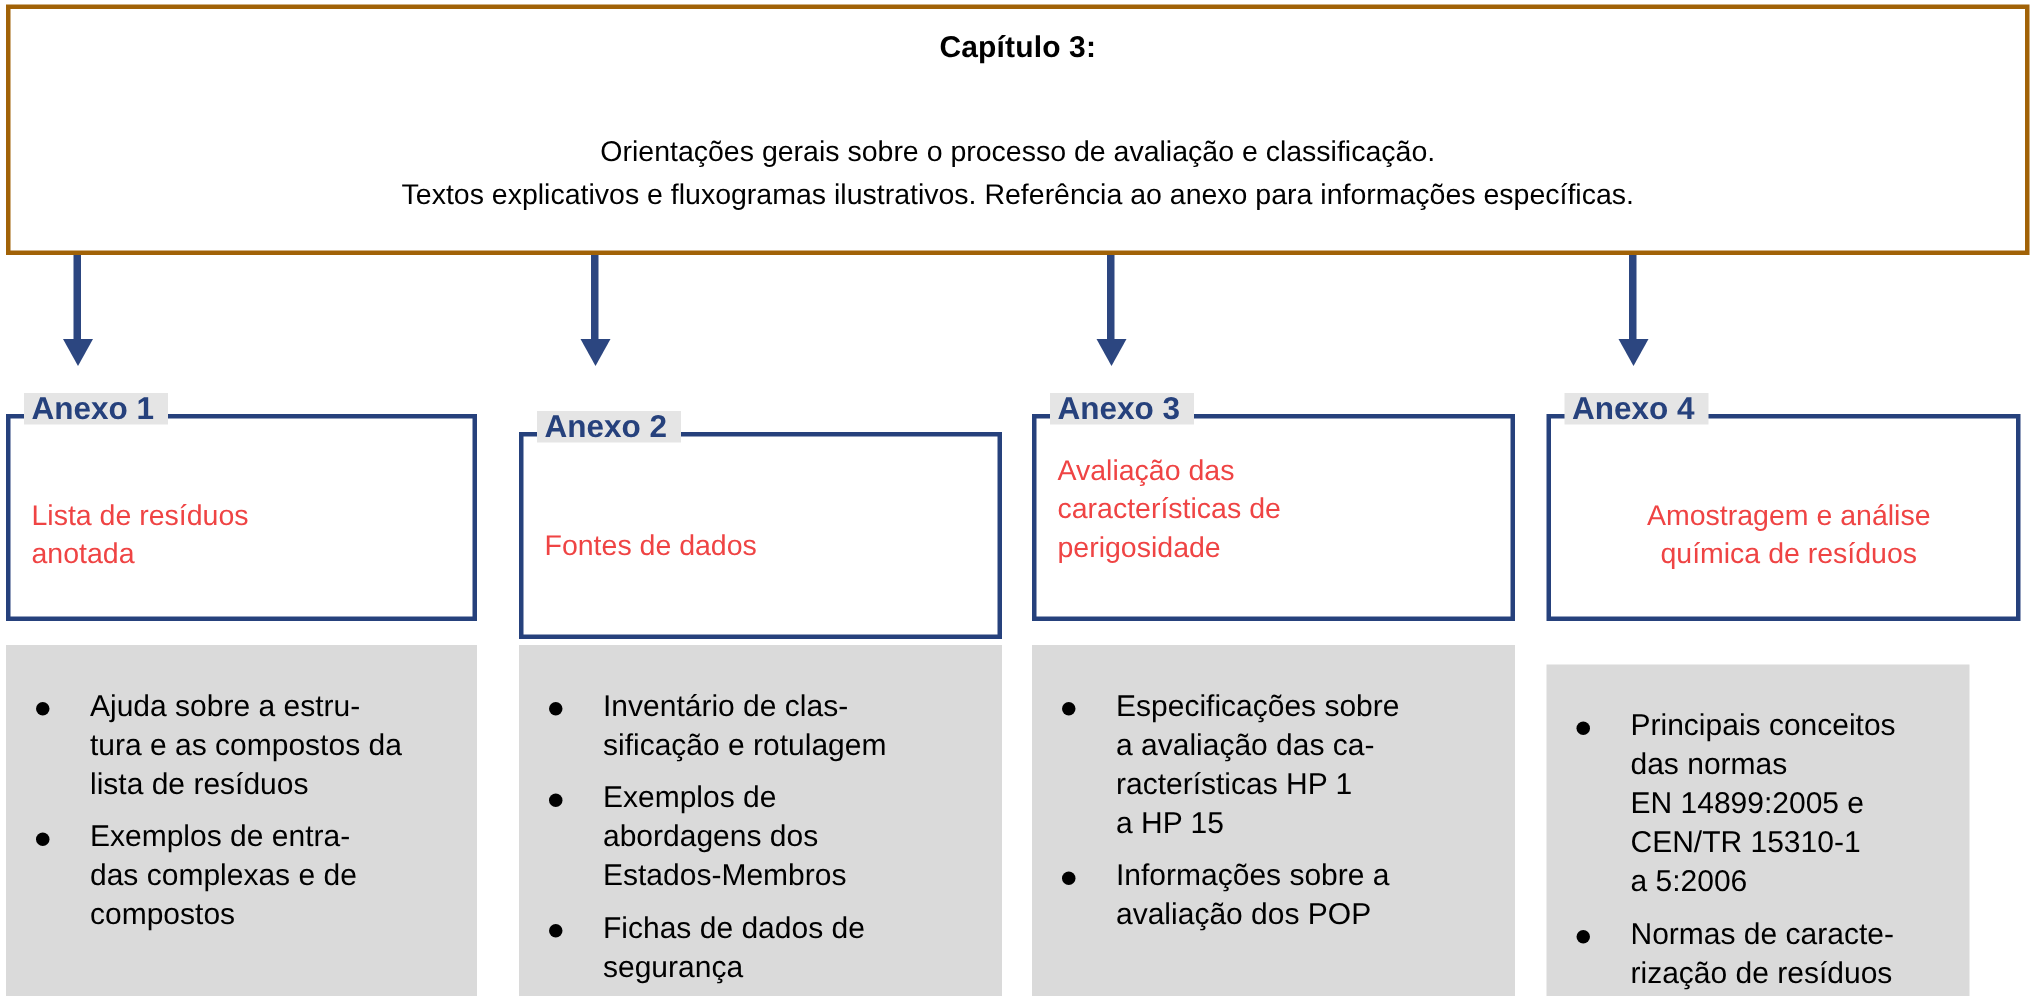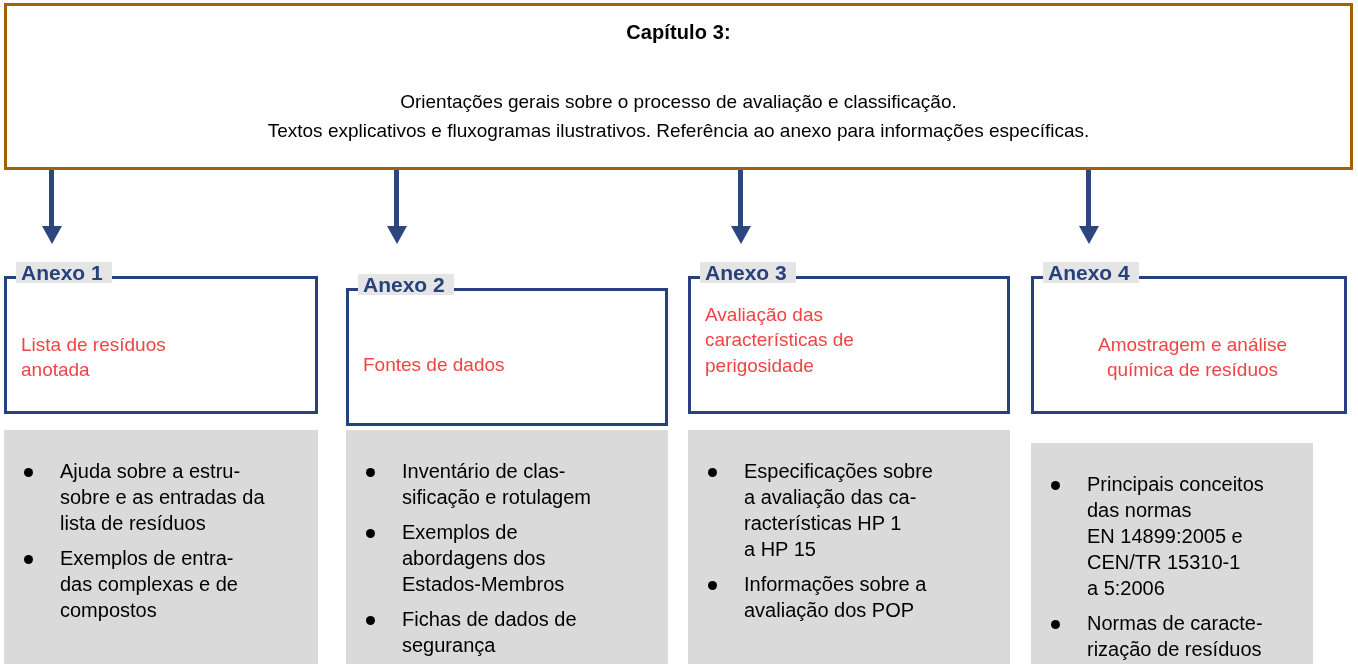--- a/index.html
+++ b/index.html
@@ -179,21 +179,21 @@
       <div>Amostragem e análise</div>
       <div>química de resíduos</div>
     </div>
   </div>
 
   <div class="gray-panel" style="left:4px; top:430px; width:314px; height:234px;">
     <ul>
       <li>
         <span class="bullet"></span>
         <div>Ajuda sobre a estru-</div>
-        <div>sobre e as entradas da</div>
+        <div>tura e as compostos da</div>
         <div>lista de resíduos</div>
       </li>
       <li>
         <span class="bullet"></span>
         <div>Exemplos de entra-</div>
         <div>das complexas e de</div>
         <div>compostos</div>
       </li>
     </ul>
   </div>

